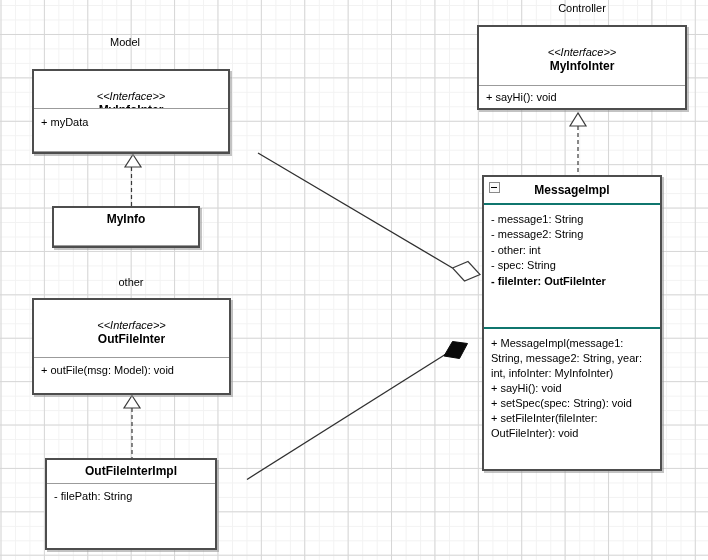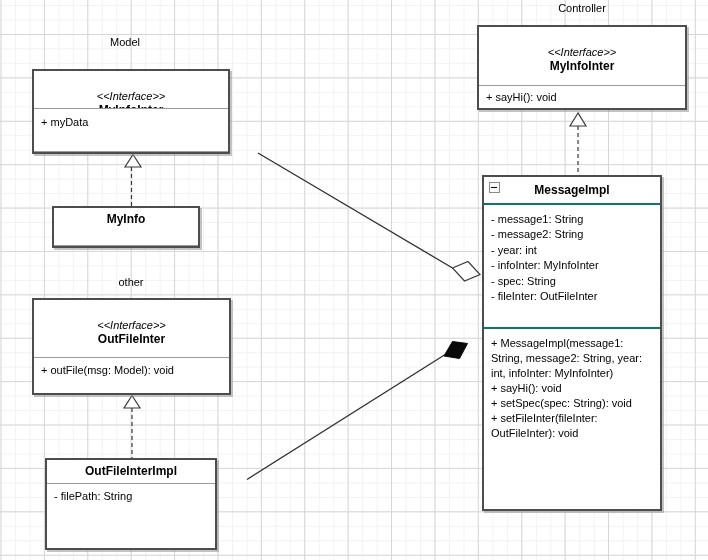--- a/index.html
+++ b/index.html
@@ -112,34 +112,33 @@
   <div class="uml-box" style="left:477px;top:25px;width:210px;height:85px;">
     <div class="comp" style="height:58px;">
       <div class="stereo">&lt;&lt;Interface&gt;&gt;</div>
       <div class="cname">MyInfoInter</div>
     </div>
     <div class="comp cmp-sec" style="height:23px;padding-top:4px;">
       <div class="member">+ sayHi(): void</div>
     </div>
   </div>
 
-  <div class="uml-box" style="left:482px;top:175px;width:180px;height:336px;">
+  <div class="uml-box" style="left:482px;top:175px;width:180px;height:296px;">
     <div class="comp" style="height:26px;">
       <span class="minus-box">
           <span class="minus-line"></span>
         </span>
       <div class="cname" style="padding-top:6px;">MessageImpl</div>
     </div>
     <div class="comp cmp-dark" style="height:124px;padding-top:7px;">
       <div class="member" style="line-height:15.4px;">- message1: String</div>
       <div class="member" style="line-height:15.4px;">- message2: String</div>
-      <div class="member" style="line-height:15.4px;">- year: int</div>
-      <div class="member" style="line-height:15.4px;">- infoInter: MyInfoInter</div>
+      <div class="member" style="line-height:15.4px;">- other: int</div>
       <div class="member" style="line-height:15.4px;">- spec: String</div>
-      <div class="member" style="line-height:15.4px;">- fileInter: OutFileInter</div>
+      <div class="member" style="line-height:15.4px;font-weight:bold;">- fileInter: OutFileInter</div>
     </div>
     <div class="comp cmp-dark" style="height:158px;padding-top:7px;">
       <div class="member">+ MessageImpl(message1: String, message2: String, year: int, infoInter: MyInfoInter)</div>
       <div class="member">+ sayHi(): void</div>
       <div class="member">+ setSpec(spec: String): void</div>
       <div class="member">+ setFileInter(fileInter: OutFileInter): void</div>
     </div>
   </div>
 
 </div>

